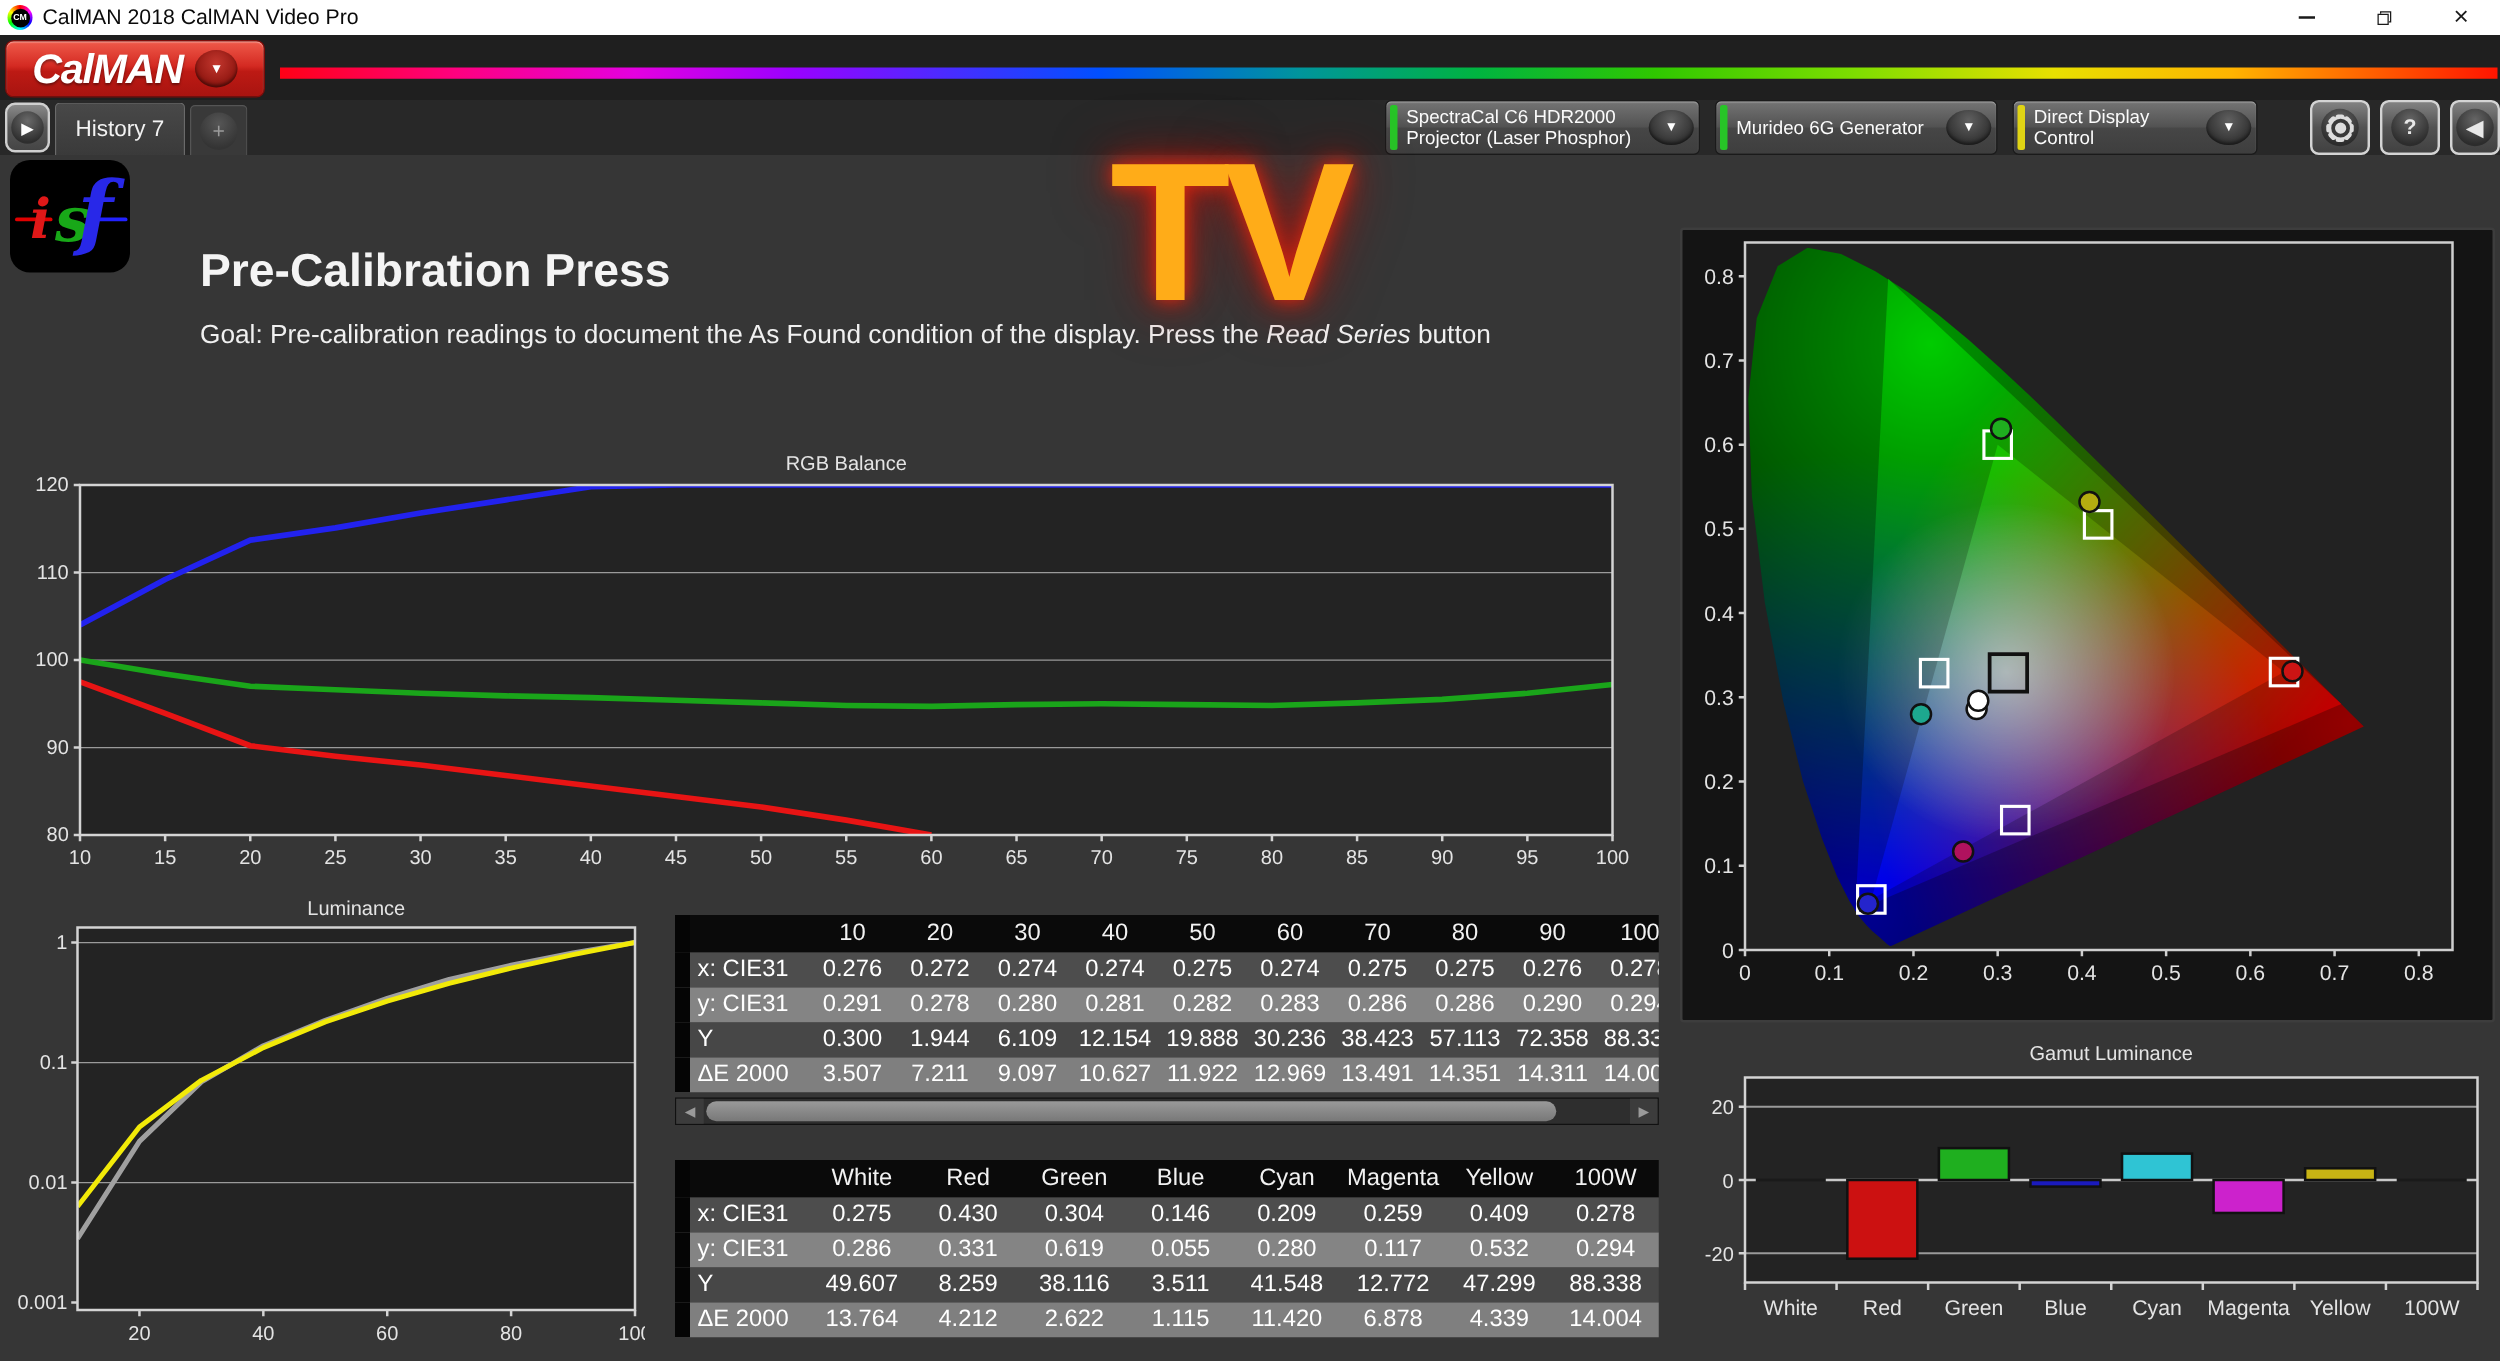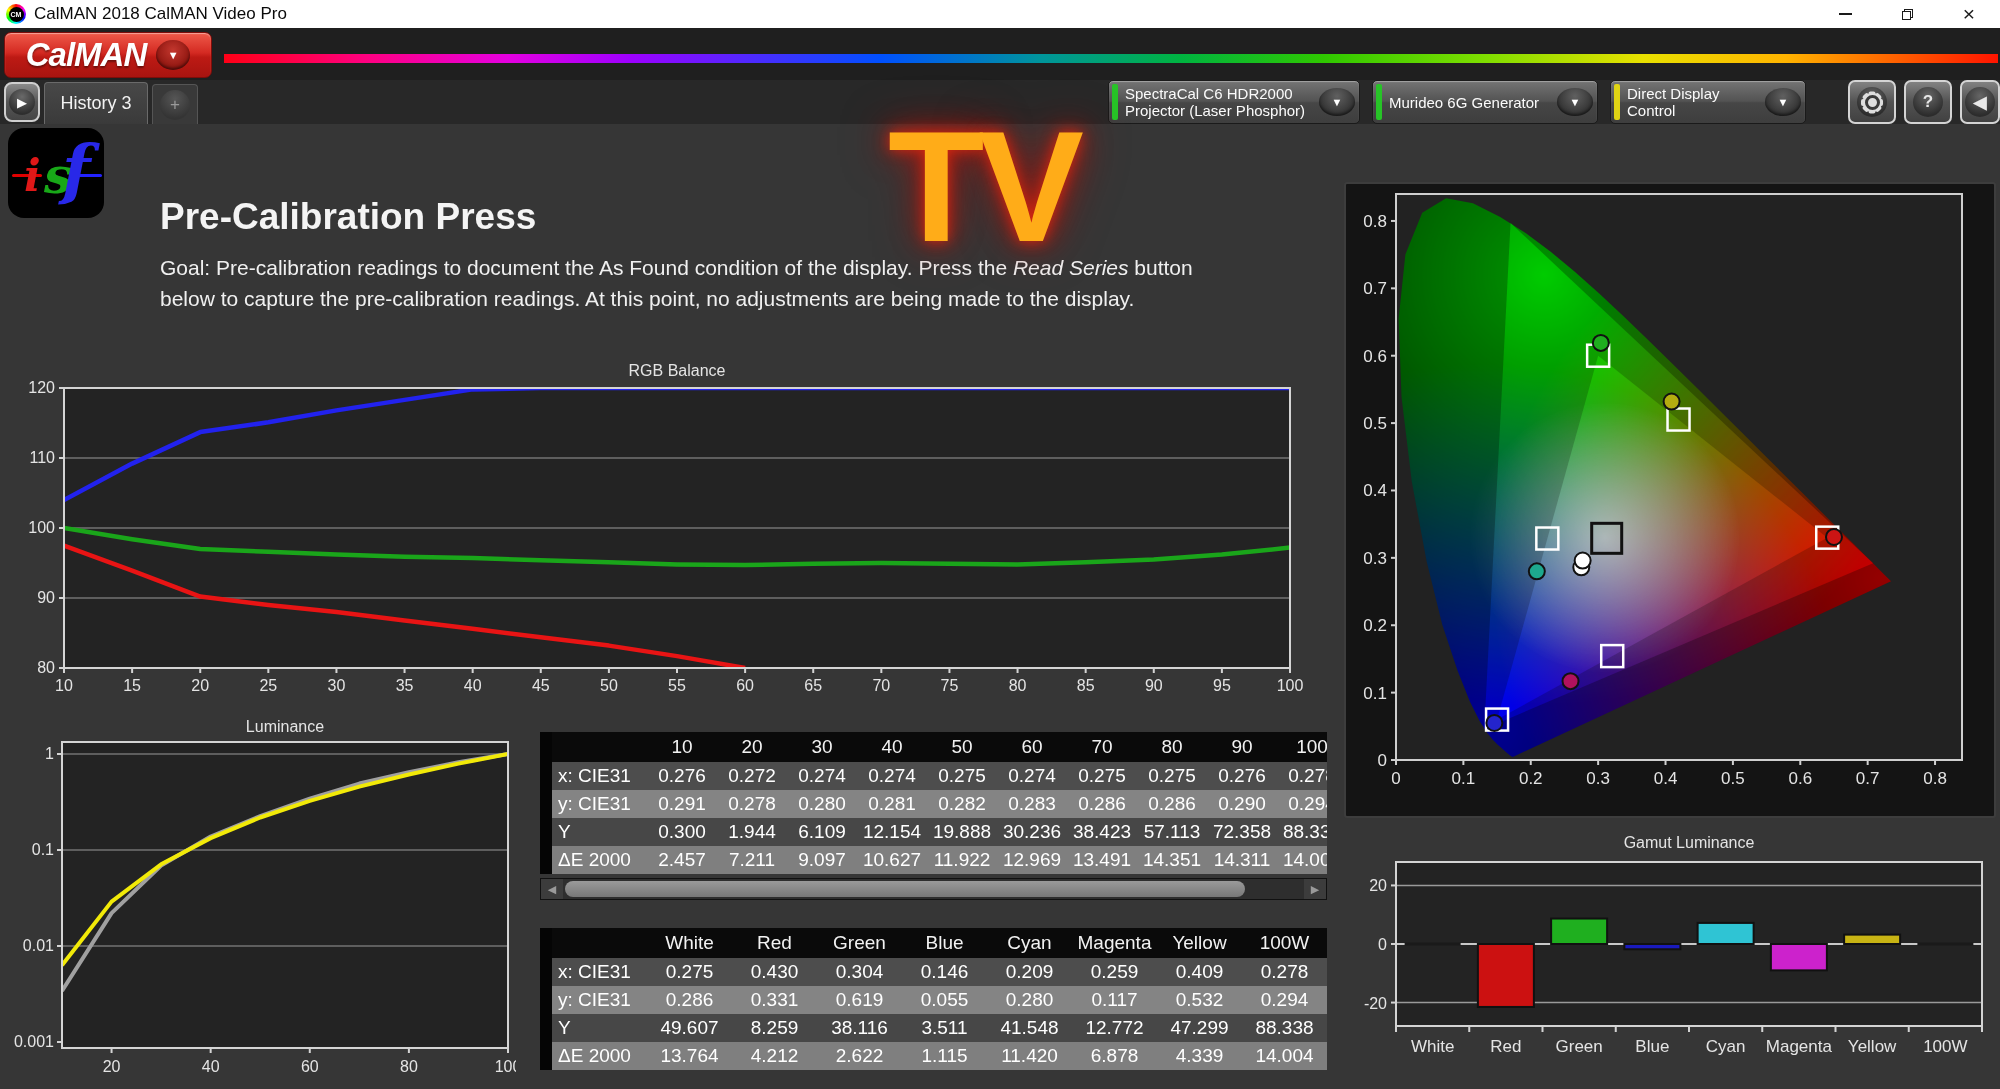--- a/index.html
+++ b/index.html
@@ -131,21 +131,21 @@
       </div>
   </div>
   <div class="rainbow"></div>
 </div>
 
 <div class="tabstrip">
   <div class="nav-btn">
       <div class="circ">▶</div>
     </div>
   <div class="tab">
-      <span>History 3</span>
+      <span>History 7</span>
     </div>
   <div class="addtab">
       <div class="circ">+</div>
     </div>
 
   <div class="device-dd" style="left:1108px; width:252px;">
     <div class="stripe" style="background: rgb(39, 196, 39);"></div>
     <div class="lbl">
         <div>SpectraCal C6 HDR2000</div>
         <div>Projector (Laser Phosphor)</div>
@@ -192,21 +192,21 @@
 </div>
 
 <div class="isf-logo">
   <div class="ln-r"></div>
     <div class="ln-b"></div>
   <span class="ch isf-i">i</span>
     <span class="ch isf-s">s</span>
     <span class="ch isf-f">f</span>
 </div>
 <div class="page-title">Pre-Calibration Press</div>
-<div class="goal"><span>Goal: Pre-calibration readings to document the As Found condition of the display. Press the </span><i>Read Series</i><span> button</span><br><span>below to capture the pre-calibration readings. At this point, no adjustments are being made to the display.</span></div>
+<div class="goal"><span>Goal: Pre-calibration readings to document the As Found condition of the display. Press the </span><i>Read Series</i><span> button</span><br></div>
 <div class="tv-mark">TV</div>
 
 <div class="chart-host" id="rgb-chart" style="left:28px; top:358px; width:1292px; height:336px;"><svg width="1292" height="336">
       <text x="649" y="18" text-anchor="middle" font-size="16" fill="#e4e4e4">RGB Balance</text>
       <rect x="36" y="30" width="1226" height="280" fill="#232323" stroke="none"></rect>
       <line x1="36" y1="240" x2="1262" y2="240" stroke="#9a9a9a" stroke-width="1"></line>
       <line x1="36" y1="170" x2="1262" y2="170" stroke="#9a9a9a" stroke-width="1"></line>
       <line x1="36" y1="100" x2="1262" y2="100" stroke="#9a9a9a" stroke-width="1"></line>
       <clipPath id="rgbclip">
         <rect x="36" y="30" width="1226" height="280"></rect>
@@ -349,21 +349,21 @@
       <div class="tcell" style="width: 70px;">19.888</div>
       <div class="tcell" style="width: 70px;">30.236</div>
       <div class="tcell" style="width: 70px;">38.423</div>
       <div class="tcell" style="width: 70px;">57.113</div>
       <div class="tcell" style="width: 70px;">72.358</div>
       <div class="tcell" style="width: 70px;">88.338</div>
     </div>
     <div class="trow" style="background: rgb(127, 127, 127); height: 28px;">
       <div class="tcell gutter"></div>
       <div class="tcell lab" style="width: 95px;">ΔE 2000</div>
-      <div class="tcell" style="width: 70px;">2.457</div>
+      <div class="tcell" style="width: 70px;">3.507</div>
       <div class="tcell" style="width: 70px;">7.211</div>
       <div class="tcell" style="width: 70px;">9.097</div>
       <div class="tcell" style="width: 70px;">10.627</div>
       <div class="tcell" style="width: 70px;">11.922</div>
       <div class="tcell" style="width: 70px;">12.969</div>
       <div class="tcell" style="width: 70px;">13.491</div>
       <div class="tcell" style="width: 70px;">14.351</div>
       <div class="tcell" style="width: 70px;">14.311</div>
       <div class="tcell" style="width: 70px;">14.004</div>
     </div>

